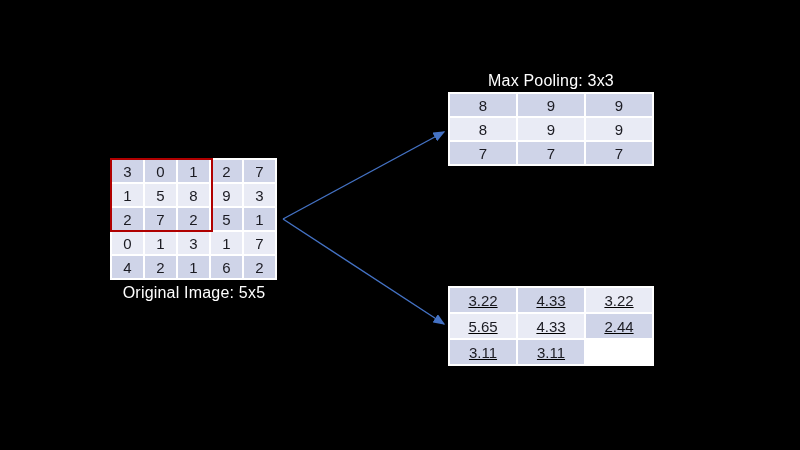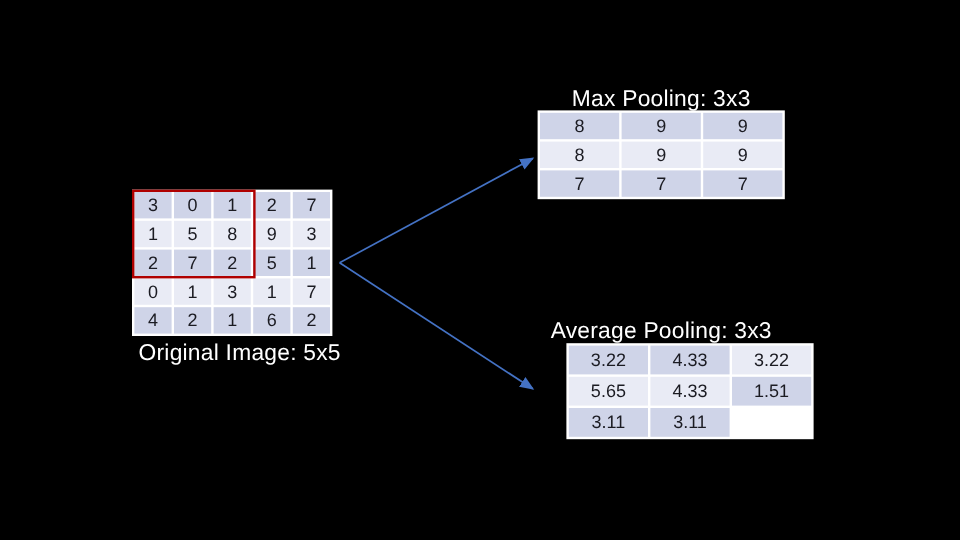--- a/index.html
+++ b/index.html
@@ -11,36 +11,36 @@
   .canvas{position:absolute;inset:0;}
   svg.arrows{position:absolute;left:0;top:0;width:800px;height:450px;pointer-events:none;}
   svg.arrows line{stroke:var(--arrow,#4472c4);stroke-width:1.4;}
   #arrowhead path{fill:var(--arrow,#4472c4);}
   .ptable{
     position:absolute;background:var(--table-gap,#fff);
     display:grid;gap:2px;padding:2px;
   }
   .ptable.orig{left:110px;top:158px;grid-template-columns:repeat(5,31px);grid-auto-rows:22px;}
   .ptable.max{left:448px;top:92px;grid-template-columns:repeat(3,66px);grid-auto-rows:22px;}
-  .ptable.avg{left:472px;top:286px;grid-template-columns:repeat(3,66px);grid-auto-rows:24px;}
+  .ptable.avg{left:448px;top:286px;grid-template-columns:repeat(3,66px);grid-auto-rows:24px;text-decoration:underline;}
   .cell{
     display:flex;align-items:center;justify-content:center;
     font-size:15px;line-height:1;color:var(--cell-text,#1b1b22);
   }
   .cell.dark{background:var(--row-dark,#cfd4e8);}
   .cell.light{background:var(--row-light,#e9ebf5);}
   .highlight{
     position:absolute;left:110px;top:158px;width:103px;height:74px;
     border:2px solid var(--highlight,#b00000);box-sizing:border-box;pointer-events:none;
   }
   .label{
     position:absolute;color:var(--title-text,#fff);
-    font-size:19px;text-align:center;letter-spacing:0.2px;
+    font-size:16px;text-align:center;letter-spacing:0.2px;
   }
-  .orig-label{left:104px;top:284px;width:180px;text-align:right;}
+  .orig-label{left:104px;top:284px;width:180px;}
   .max-title{left:448px;top:72px;width:206px;}
   .avg-title{left:448px;top:266px;width:206px;}
 </style>
 </head>
 <body>
 
 <div class="canvas">
 
   <svg class="arrows" viewBox="0 0 800 450">
     <defs>
@@ -88,25 +88,24 @@
       <div class="cell dark">9</div>
       <div class="cell dark">9</div>
       <div class="cell light">8</div>
       <div class="cell light">9</div>
       <div class="cell light">9</div>
       <div class="cell dark">7</div>
       <div class="cell dark">7</div>
       <div class="cell dark">7</div>
     </div>
 
-  <div class="label avg-title">Average Pooling: 3x3</div>
   <div class="ptable avg">
       <div class="cell dark">3.22</div>
       <div class="cell dark">4.33</div>
       <div class="cell light">3.22</div>
       <div class="cell light">5.65</div>
       <div class="cell light">4.33</div>
-      <div class="cell dark">1.51</div>
+      <div class="cell dark">2.44</div>
       <div class="cell dark">3.11</div>
       <div class="cell dark">3.11</div>
     </div>
 
 </div>
 
 </body></html>

